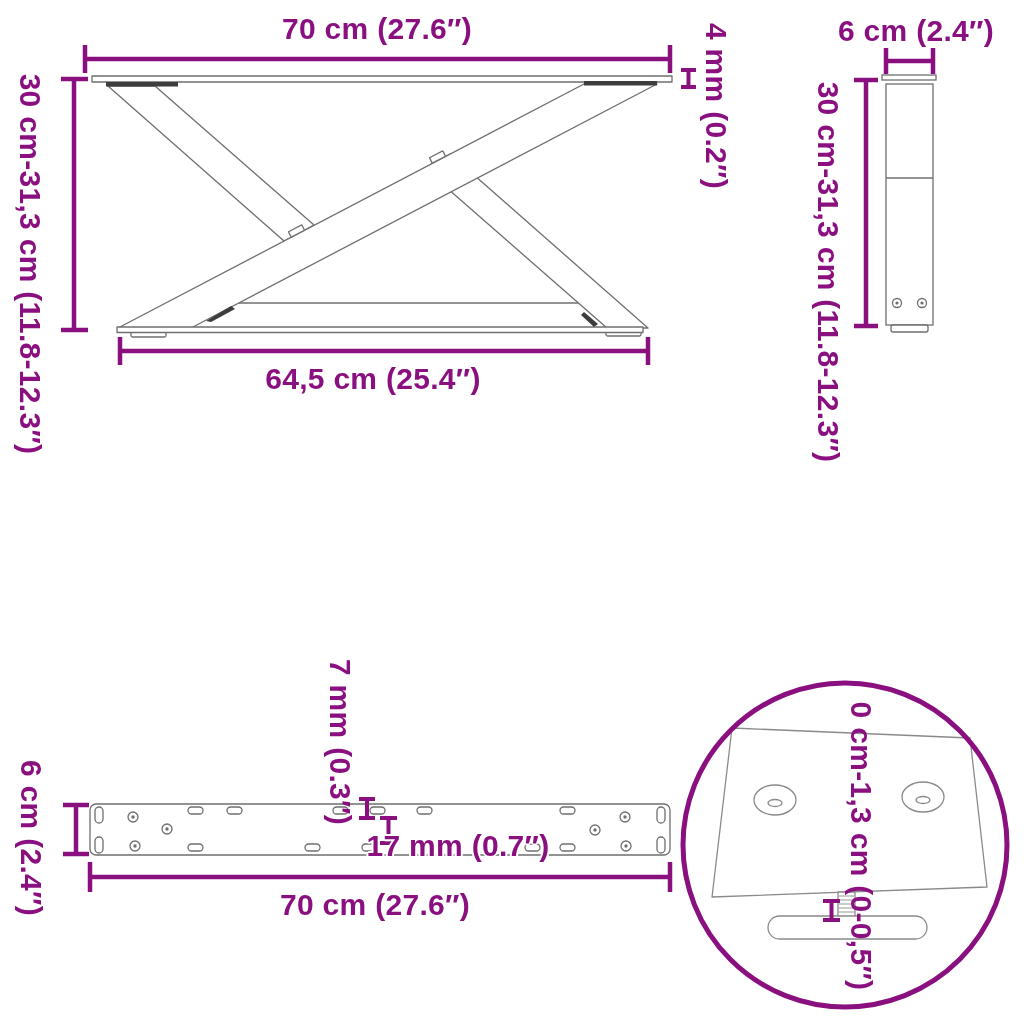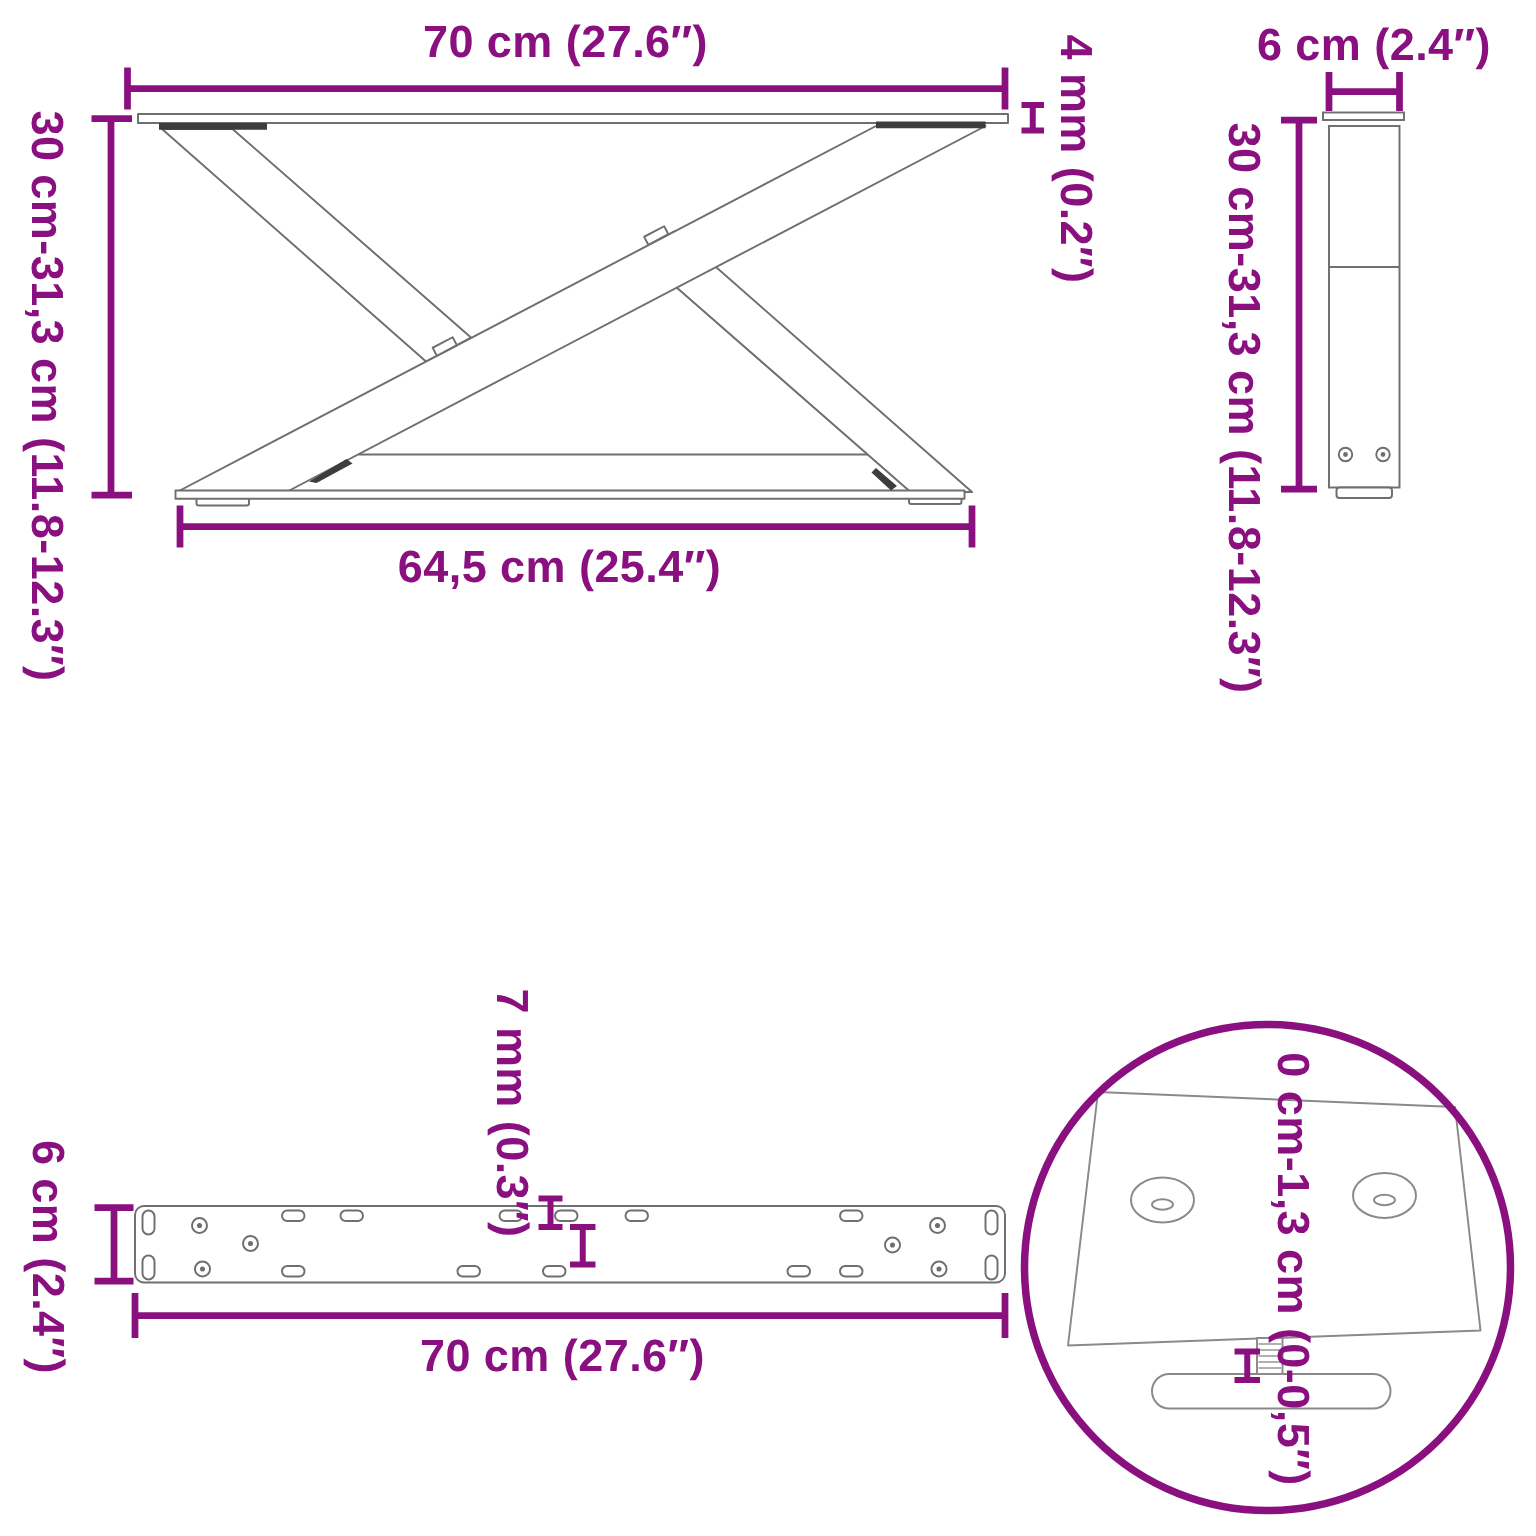--- a/index.html
+++ b/index.html
@@ -211,16 +211,17 @@
   <div id="lbl-front-top" class="dim-label">70 cm (27.6″)</div>
   <div id="lbl-front-height" class="dim-label rot">30 cm-31,3 cm (11.8-12.3″)</div>
   <div id="lbl-front-base" class="dim-label">64,5 cm (25.4″)</div>
   <div id="lbl-front-thick" class="dim-label rot">4 mm (0.2″)</div>
 
   <div id="lbl-side-width" class="dim-label">6 cm (2.4″)</div>
   <div id="lbl-side-height" class="dim-label rot">30 cm-31,3 cm (11.8-12.3″)</div>
 
   <div id="lbl-bar-height" class="dim-label rot">6 cm (2.4″)</div>
   <div id="lbl-bar-thick" class="dim-label rot">7 mm (0.3″)</div>
+  <div id="lbl-bar-17" class="dim-label halo">17 mm (0.7″)</div>
   <div id="lbl-bar-width" class="dim-label">70 cm (27.6″)</div>
 
   <div id="lbl-foot-range" class="dim-label rot">0 cm-1,3 cm (0-0,5″)</div>
 </div>
 
 </body></html>

